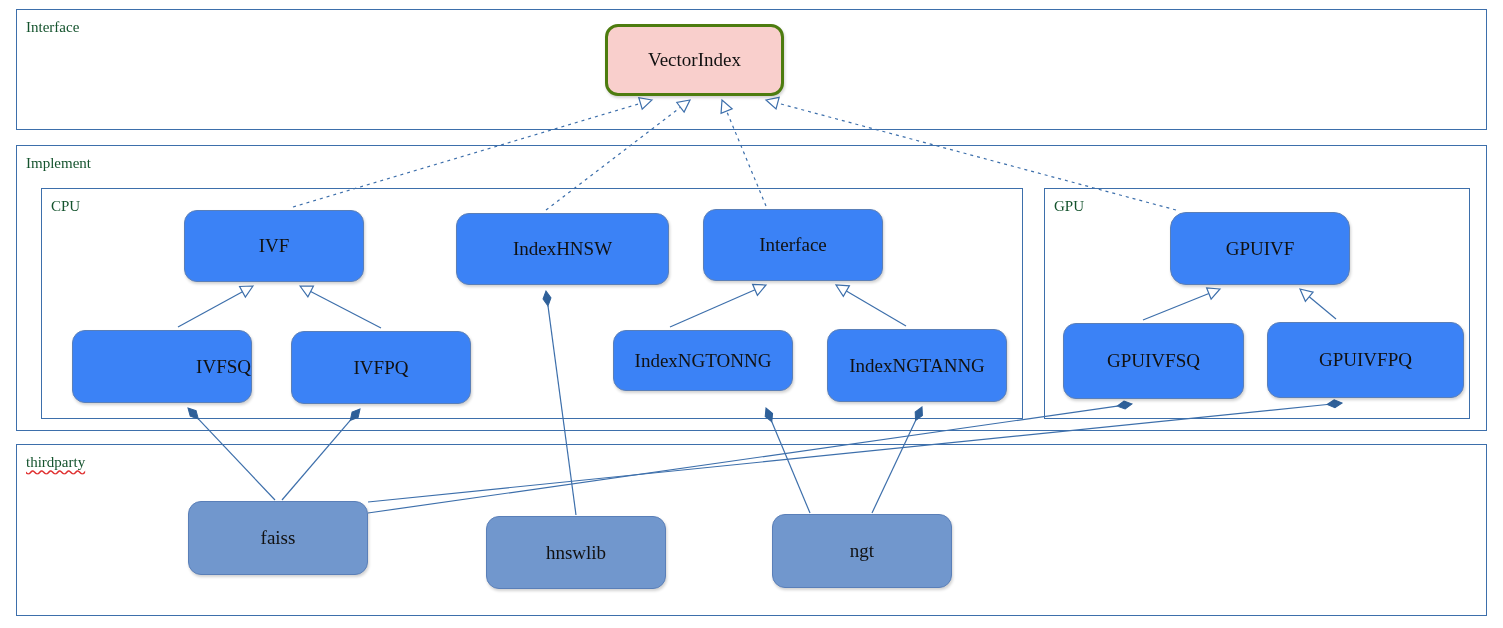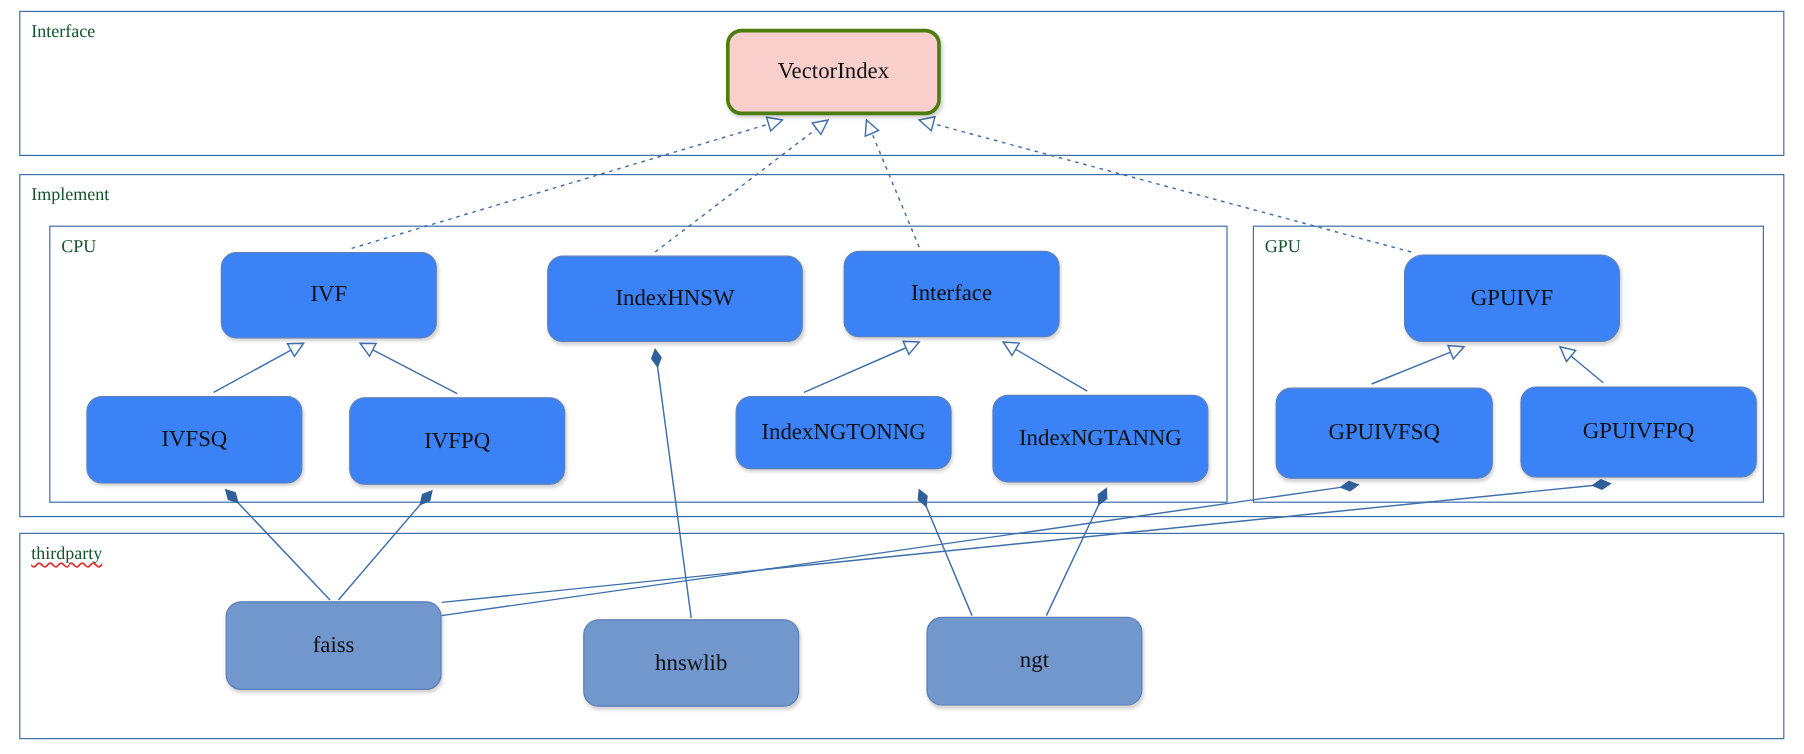--- a/index.html
+++ b/index.html
@@ -166,21 +166,21 @@
       </div>
       <div class="node node-impl" style="left: 456px; top: 213px; width: 213px; height: 72px;">
         <span>IndexHNSW</span>
       </div>
       <div class="node node-impl" style="left: 703px; top: 209px; width: 180px; height: 72px;">
         <span>Interface</span>
       </div>
       <div class="node node-impl" style="left: 1170px; top: 212px; width: 180px; height: 73px; border-radius: 16px;">
         <span>GPUIVF</span>
       </div>
-      <div class="node node-impl" style="left: 72px; top: 330px; width: 180px; height: 73px;">
+      <div class="node node-impl" style="left: 72px; top: 330px; width: 180px; height: 73px; justify-content: flex-end;">
         <span>IVFSQ</span>
       </div>
       <div class="node node-impl" style="left: 291px; top: 331px; width: 180px; height: 73px;">
         <span>IVFPQ</span>
       </div>
       <div class="node node-impl" style="left: 613px; top: 330px; width: 180px; height: 61px;">
         <span>IndexNGTONNG</span>
       </div>
       <div class="node node-impl" style="left: 827px; top: 329px; width: 180px; height: 73px;">
         <span>IndexNGTANNG</span>

